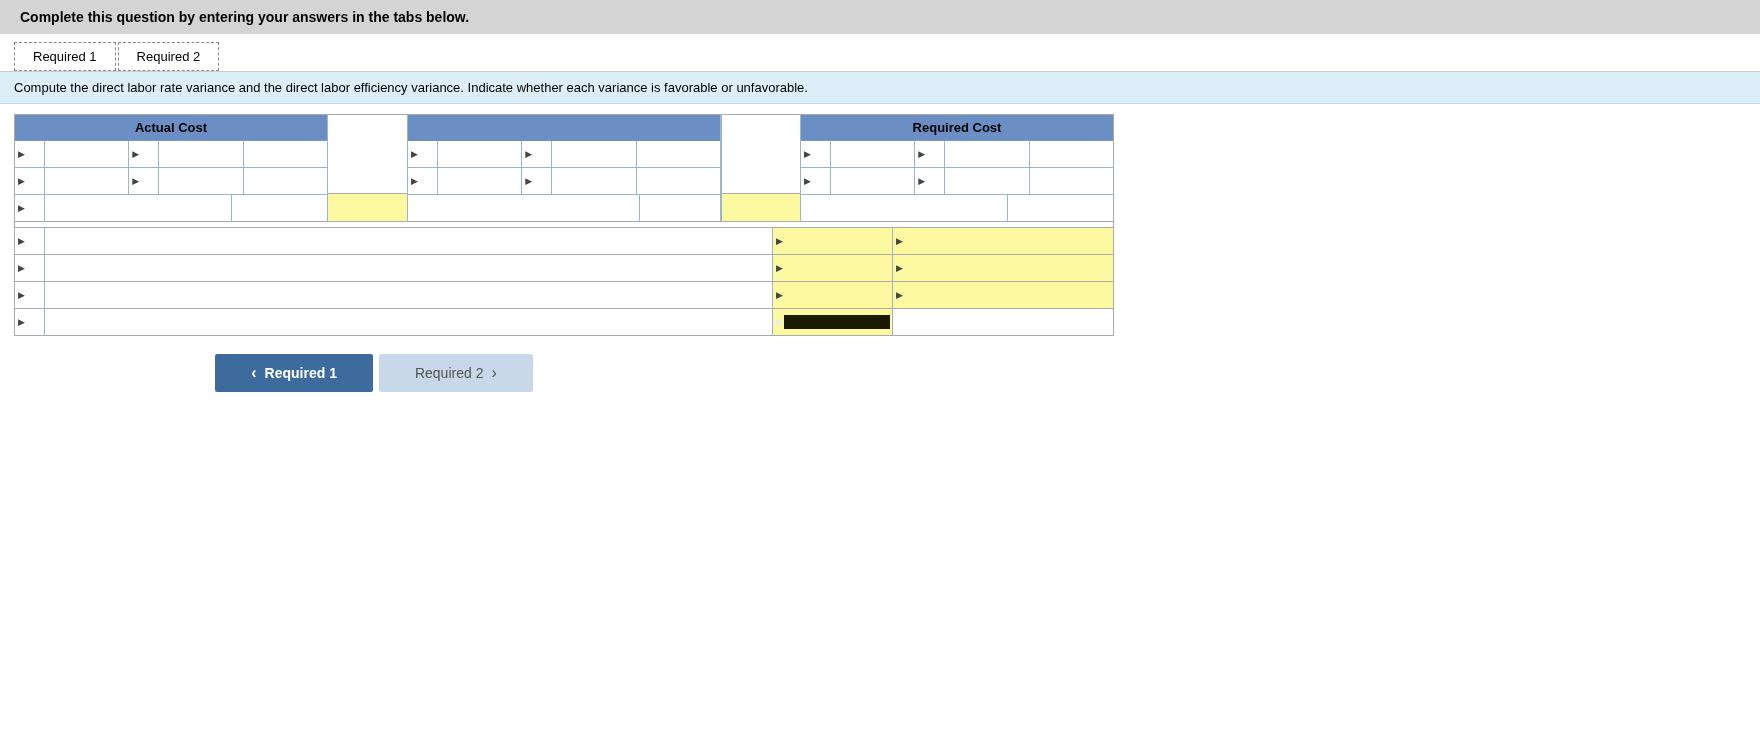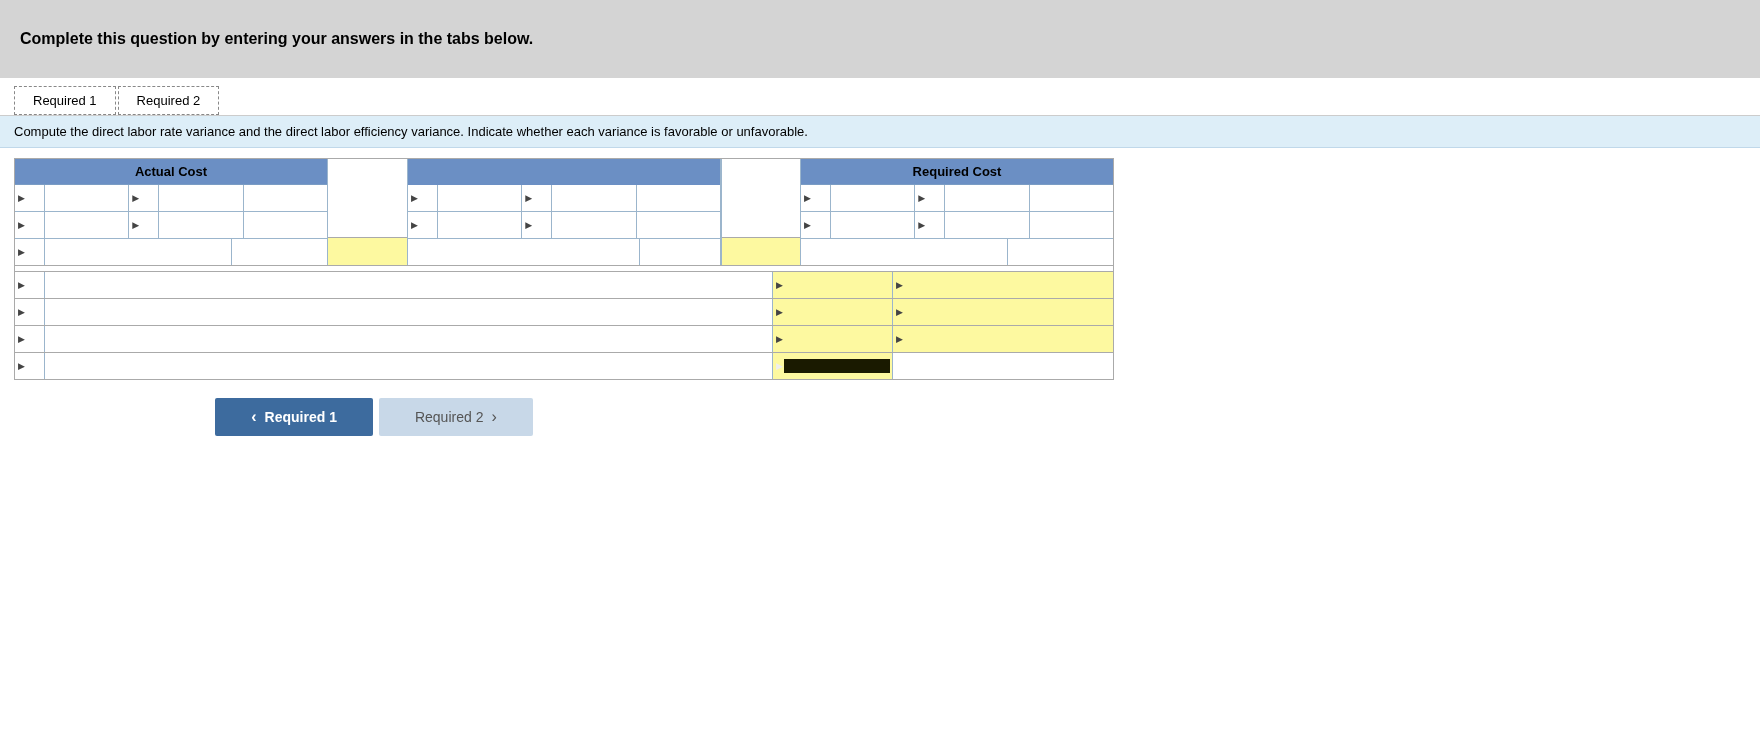--- a/index.html
+++ b/index.html
@@ -6,23 +6,23 @@
     body {
       font-family: Arial, sans-serif;
       font-size: 13px;
       background: #fff;
       width: 1760px;
       min-height: 732px;
     }
 
     .header-banner {
       background: #d4d4d4;
-      padding: 30px 20px;
+      padding: 9px 20px;
       font-weight: bold;
-      font-size: 16px;
+      font-size: 14px;
       margin-bottom: 0;
     }
 
     .tabs-row {
       display: flex;
       border-bottom: 1px solid #ccc;
       padding: 8px 14px 0 14px;
       background: #fff;
     }
 

